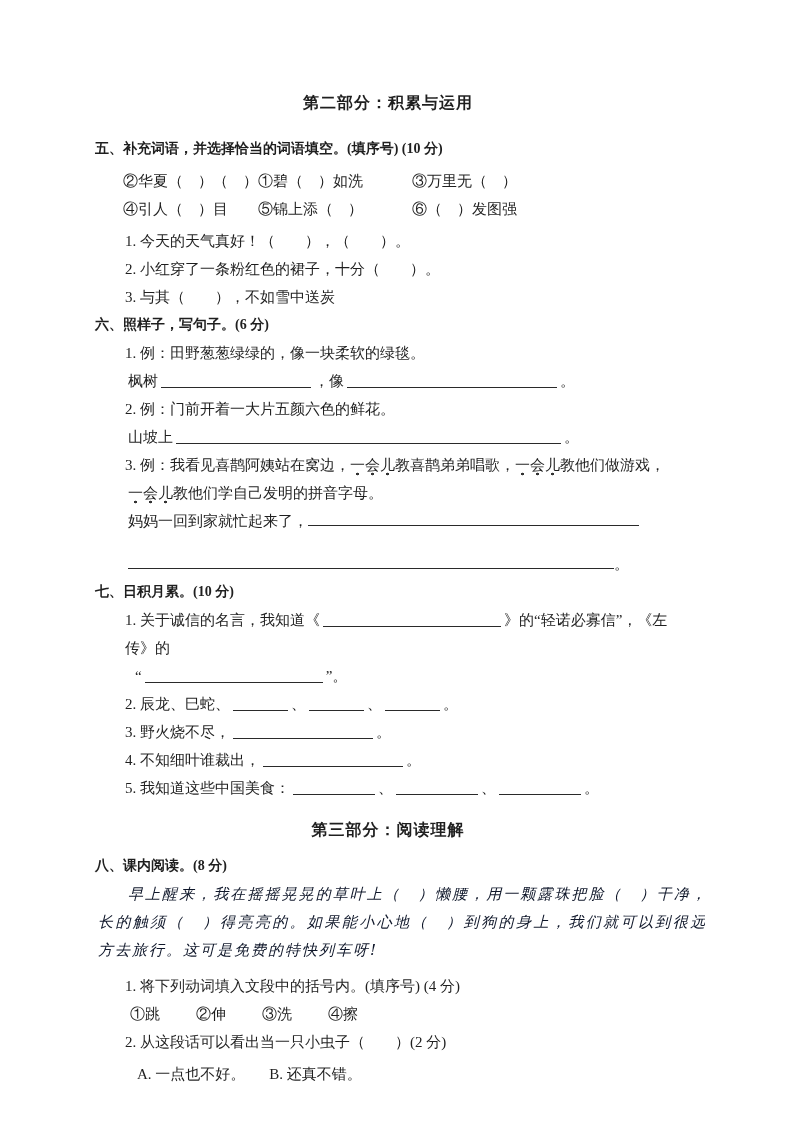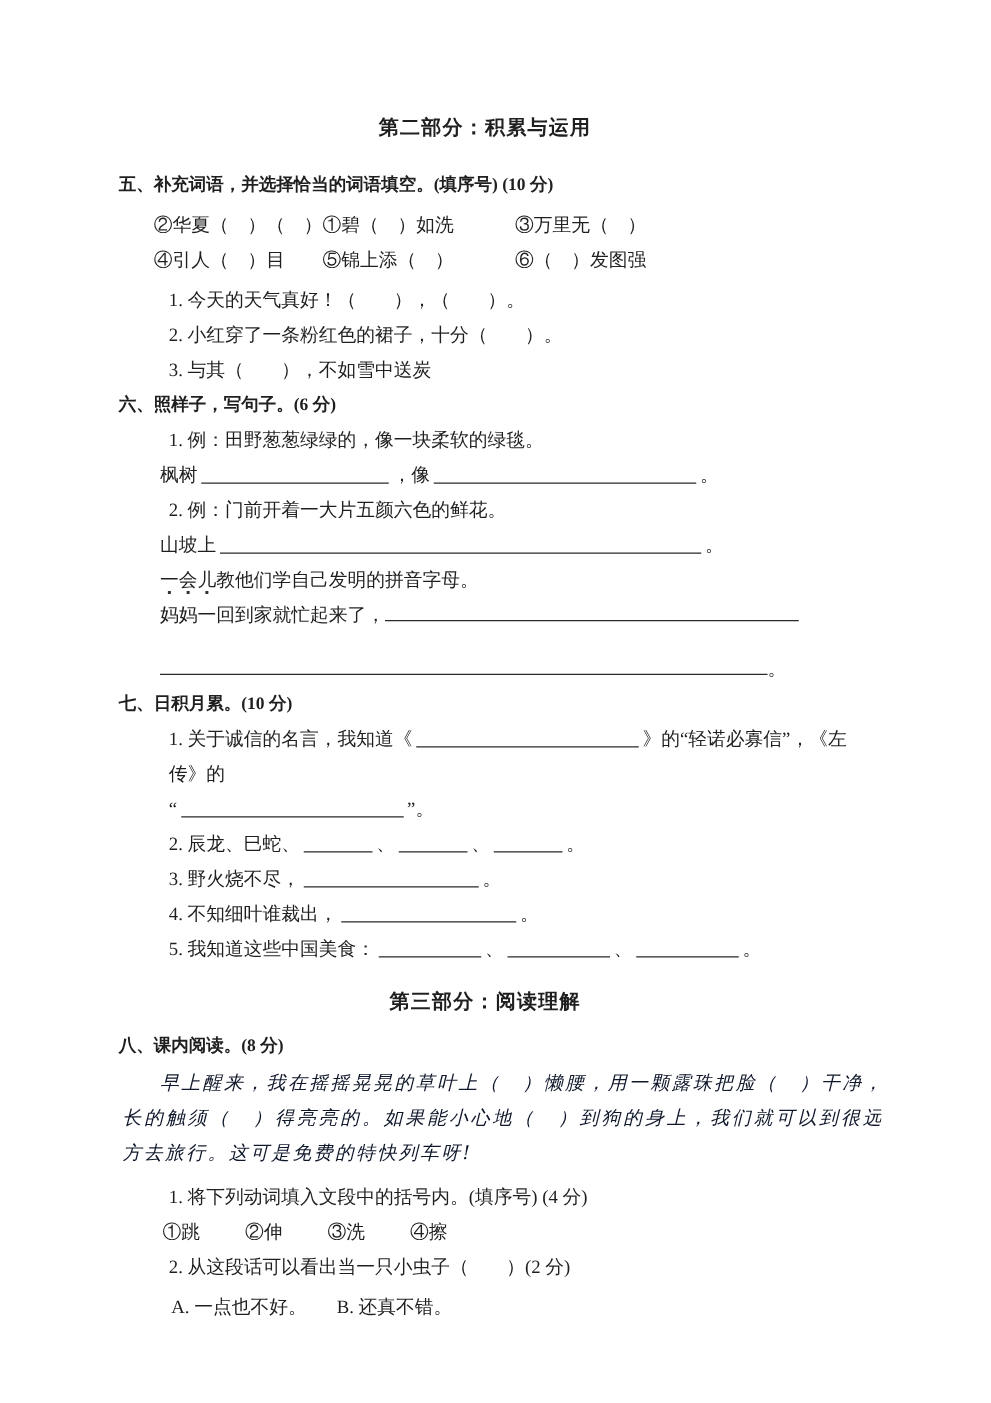--- a/index.html
+++ b/index.html
@@ -21,21 +21,21 @@
     line-height:20px;
     letter-spacing:1px;
   }
   .heading.part3{margin-top:14px;line-height:28px;}
   .sec-title{
     font-weight:700;
     font-size:14px;
     line-height:28px;
   }
   .line{line-height:28px;}
-  .sub{margin-left:40px;}     
+  .sub{margin-left:30px;}     
   .ans{margin-left:33px;}     
   .qline{margin-left:40px;}   
   .mt22{margin-top:22px}.mt15{margin-top:15px}.mt8{margin-top:8px}.mt4{margin-top:4px}
   .words-grid{
     margin-left:28px;
     display:grid;
     grid-template-columns:135px 154px auto;
     line-height:28px;
     margin-top:4px;
   }
@@ -108,20 +108,21 @@
 
   <div>
     <div class="sec-title">六、照样子，写句子。(6 分)</div>
 
     <div class="line sub">1. 例：田野葱葱绿绿的，像一块柔软的绿毯。</div>
     <div class="line ans"><span>枫树</span><span class="bk w150"></span><span>，像</span><span class="bk w210"></span><span>。</span></div>
 
     <div class="line sub">2. 例：门前开着一大片五颜六色的鲜花。</div>
     <div class="line ans"><span>山坡上</span><span class="bk w385"></span><span>。</span></div>
 
+    <div class="line sub"><span>3. 例：我看见喜鹊阿姨站在窝边，</span><span class="emph">一会儿</span><span>教喜鹊弟弟唱歌，</span><span class="emph">一会儿</span><span>教他们做游戏，</span></div>
     <div class="line ans"><span class="emph">一会儿</span><span>教他们学自己发明的拼音字母。</span></div>
 
     <div class="line ans flexline pr42">
         <span>妈妈一回到家就忙起来了，</span>
         <span class="bk fill"></span>
       </div>
     <div class="line ans flexline pr52 mt15">
         <span class="bk fill"></span>
         <span>。</span>
       </div>

